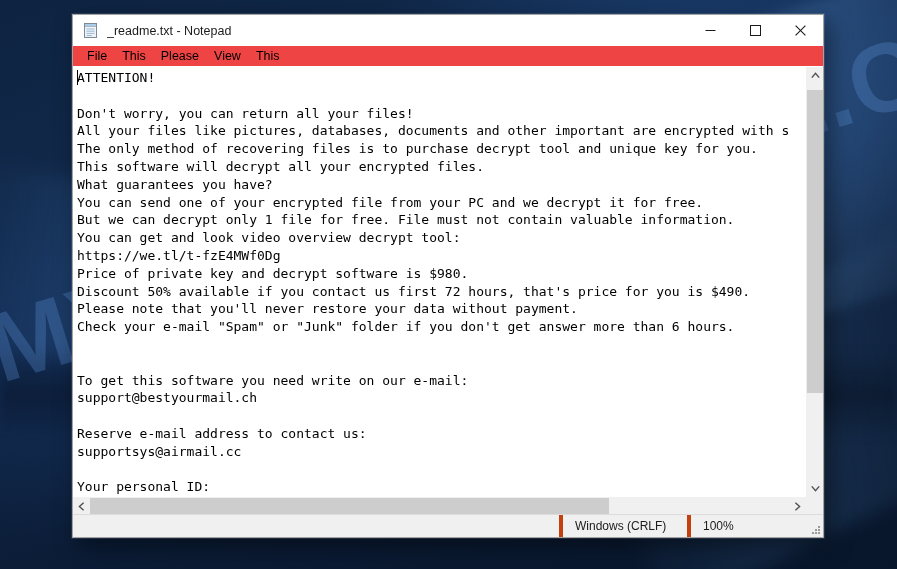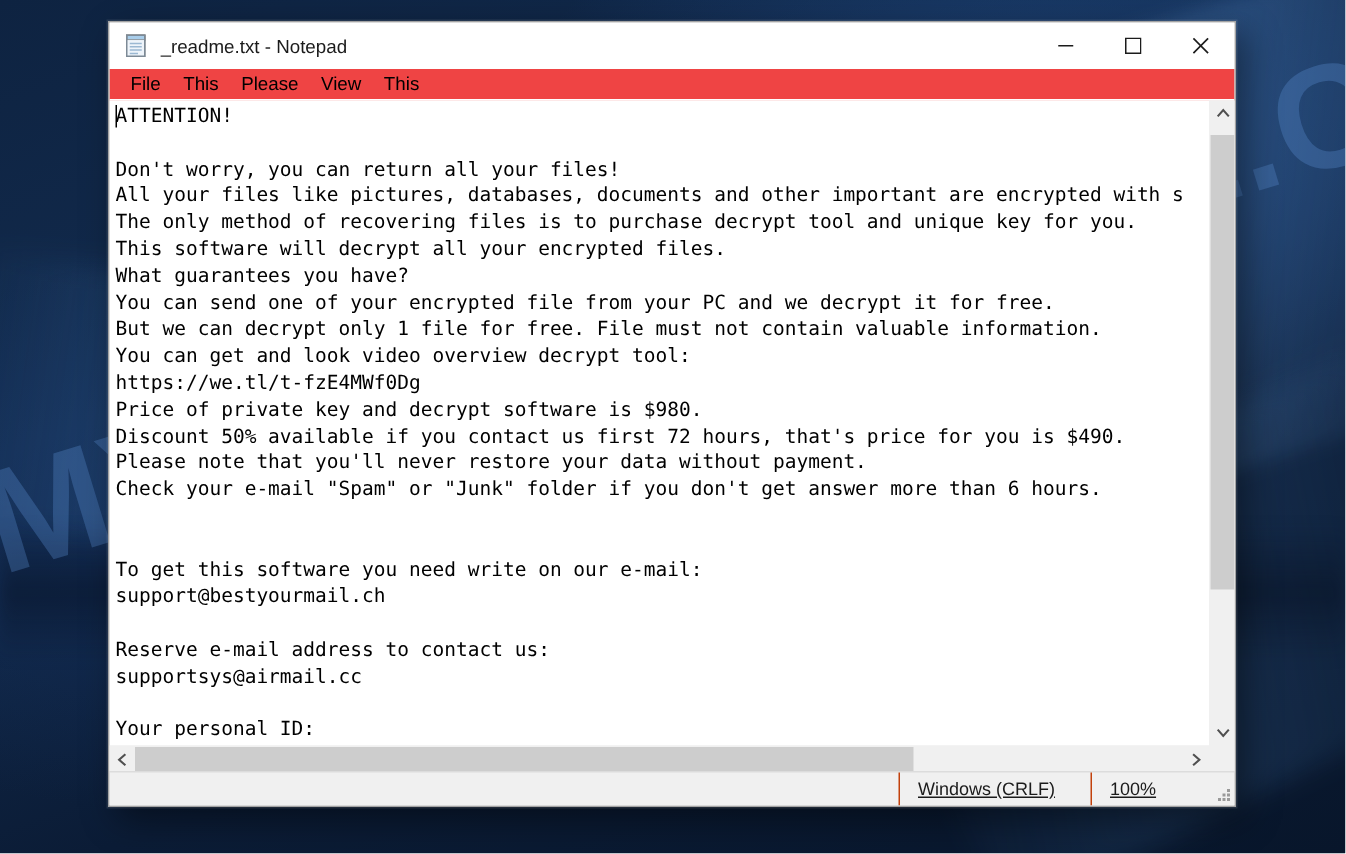--- a/index.html
+++ b/index.html
@@ -258,28 +258,27 @@
     border-top: 1px solid #dcdcdc;
     display: flex;
     align-items: stretch;
     font-size: 12px;
     color: #1b1b1b;
   }
   #status-spacer { flex: 1 1 auto; }
   .status-cell {
     display: flex;
     align-items: center;
-    border-left: 1px solid #c2410c;
+    border-left: 4px solid #c2410c;
     padding: 0 10px 0 12px;
     white-space: nowrap;
-    text-decoration: underline;
   }
   #status-encoding { width: 128px; }
   #status-position { width: 118px; }
-  #status-zoom { width: 96px; position: relative; }
+  #status-zoom { width: 136px; position: relative; }
   #resize-grip {
     position: absolute;
     right: 3px;
     bottom: 3px;
     width: 10px;
     height: 10px;
   }
   .grip-dot {
     position: absolute;
     width: 2px; height: 2px;

